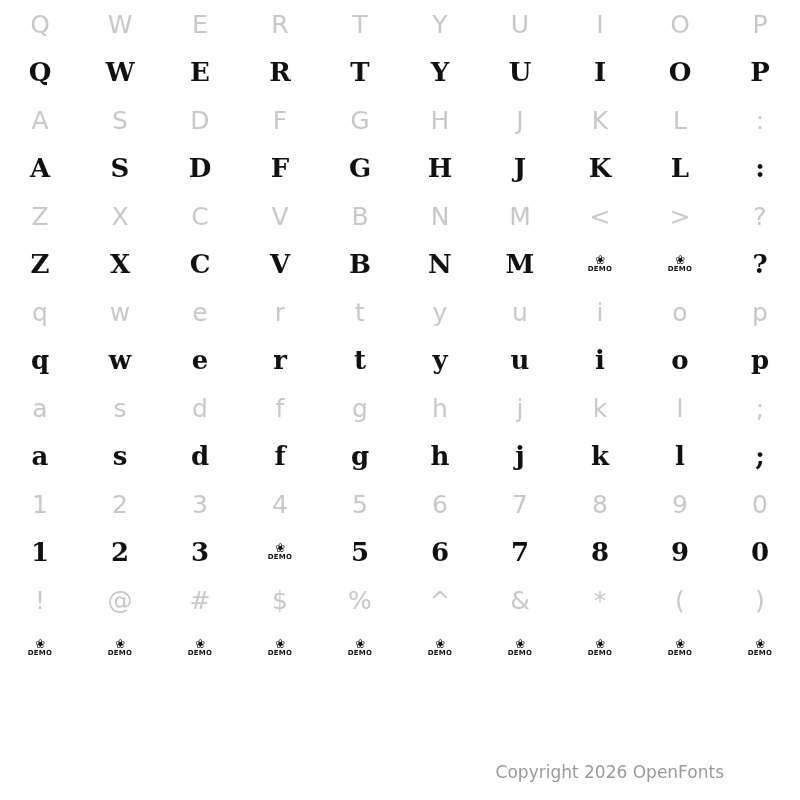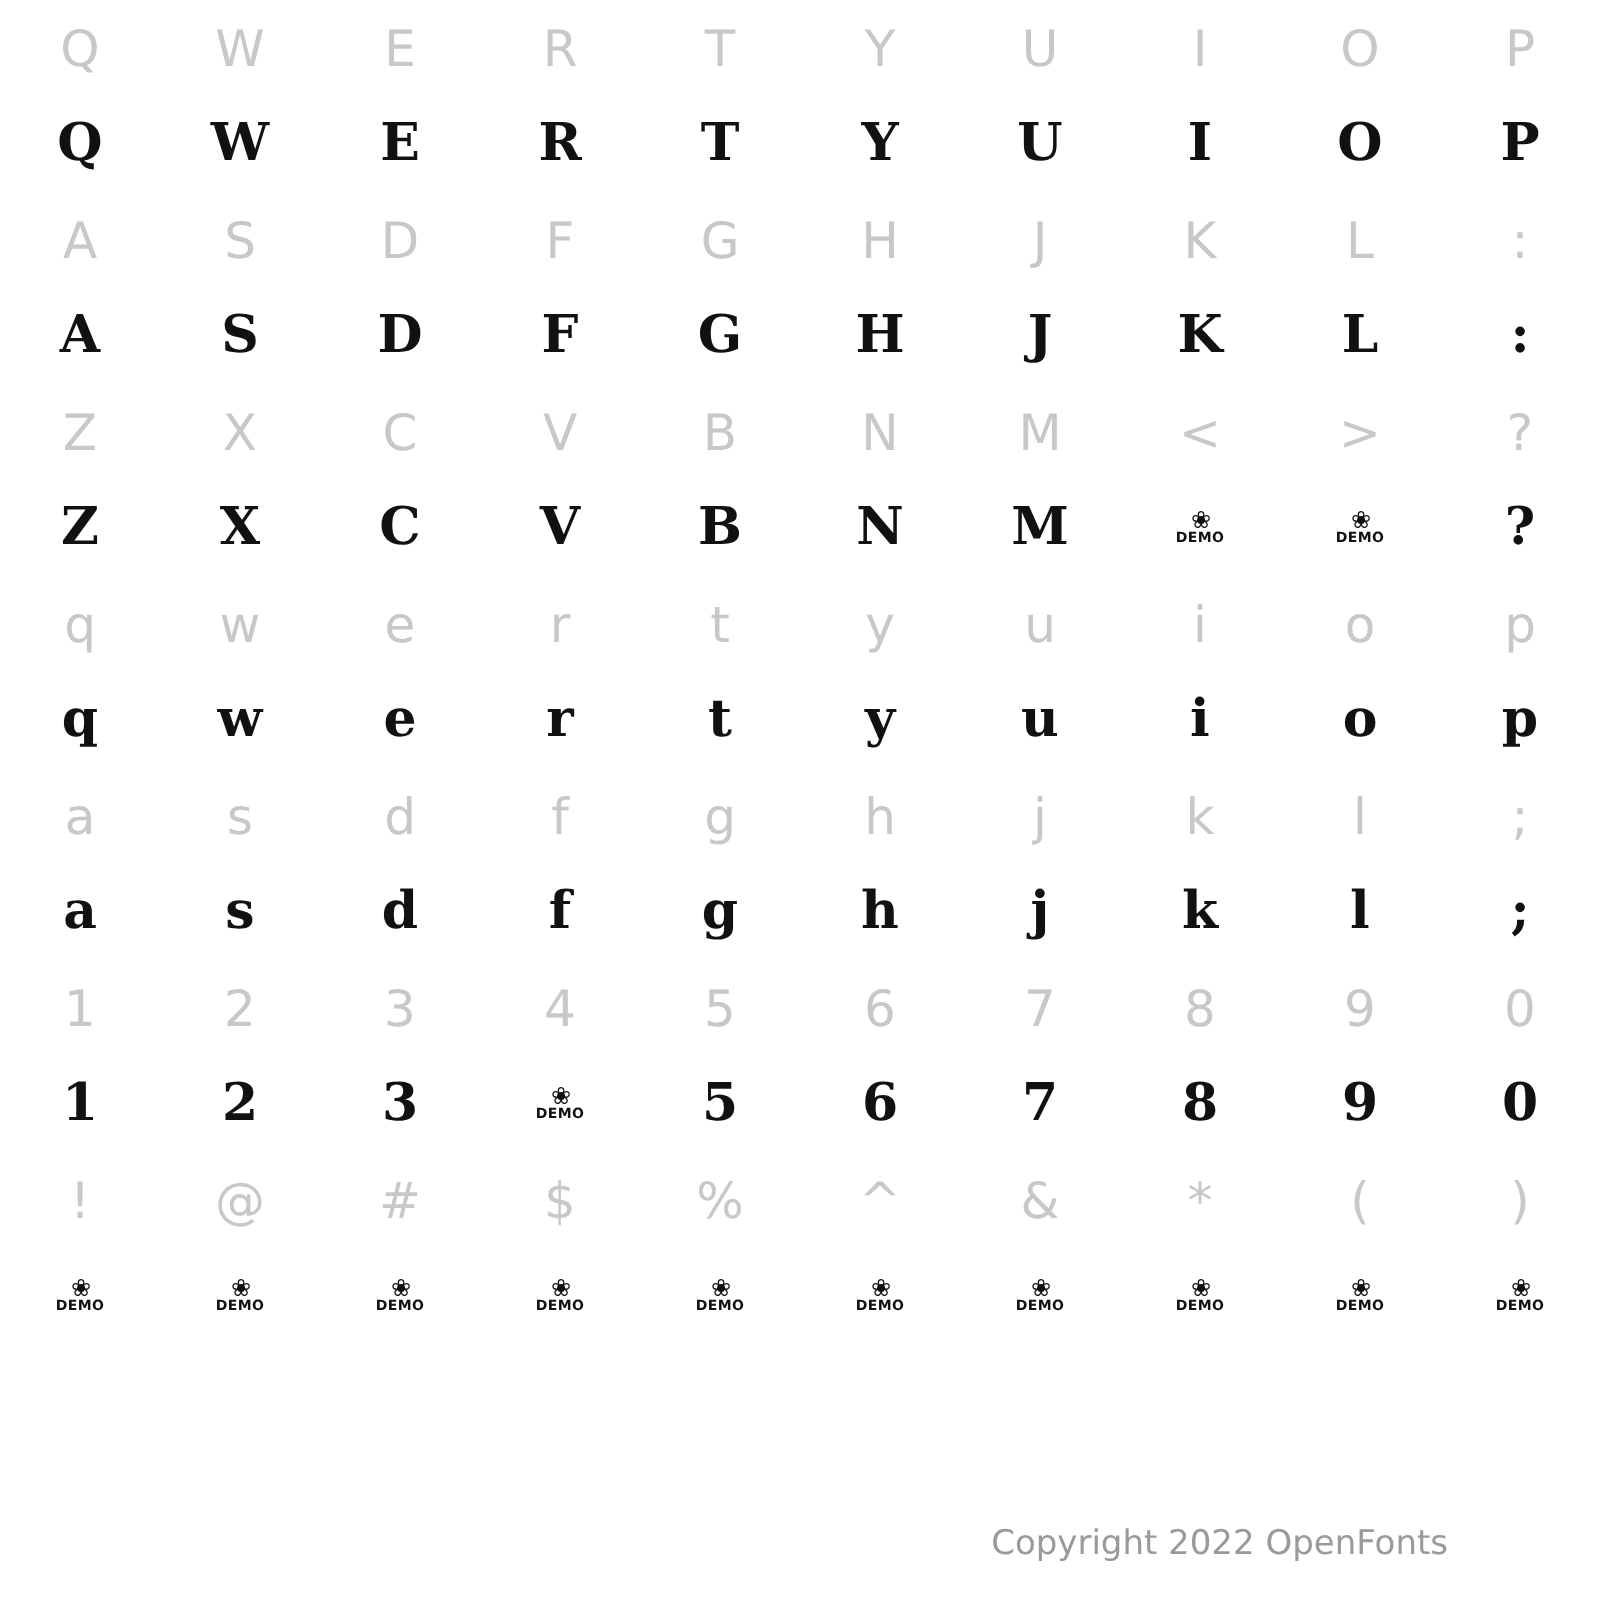--- a/index.html
+++ b/index.html
@@ -281,14 +281,14 @@
           <span class="word">DEMO</span>
         </span>
       </div>
       <div class="cell sample glyph-demo" style="color: rgb(17, 17, 17); font-family: &quot;DejaVu Serif&quot;, serif; font-weight: 700; font-size: 11px;">
         <span class="demo-mark">
           <span class="spray">❀</span>
           <span class="word">DEMO</span>
         </span>
       </div>
     </div>
-  <div class="footer">Copyright 2022 OpenFonts</div>
+  <div class="footer">Copyright 2026 OpenFonts</div>
 </div>
 
 </body></html>

